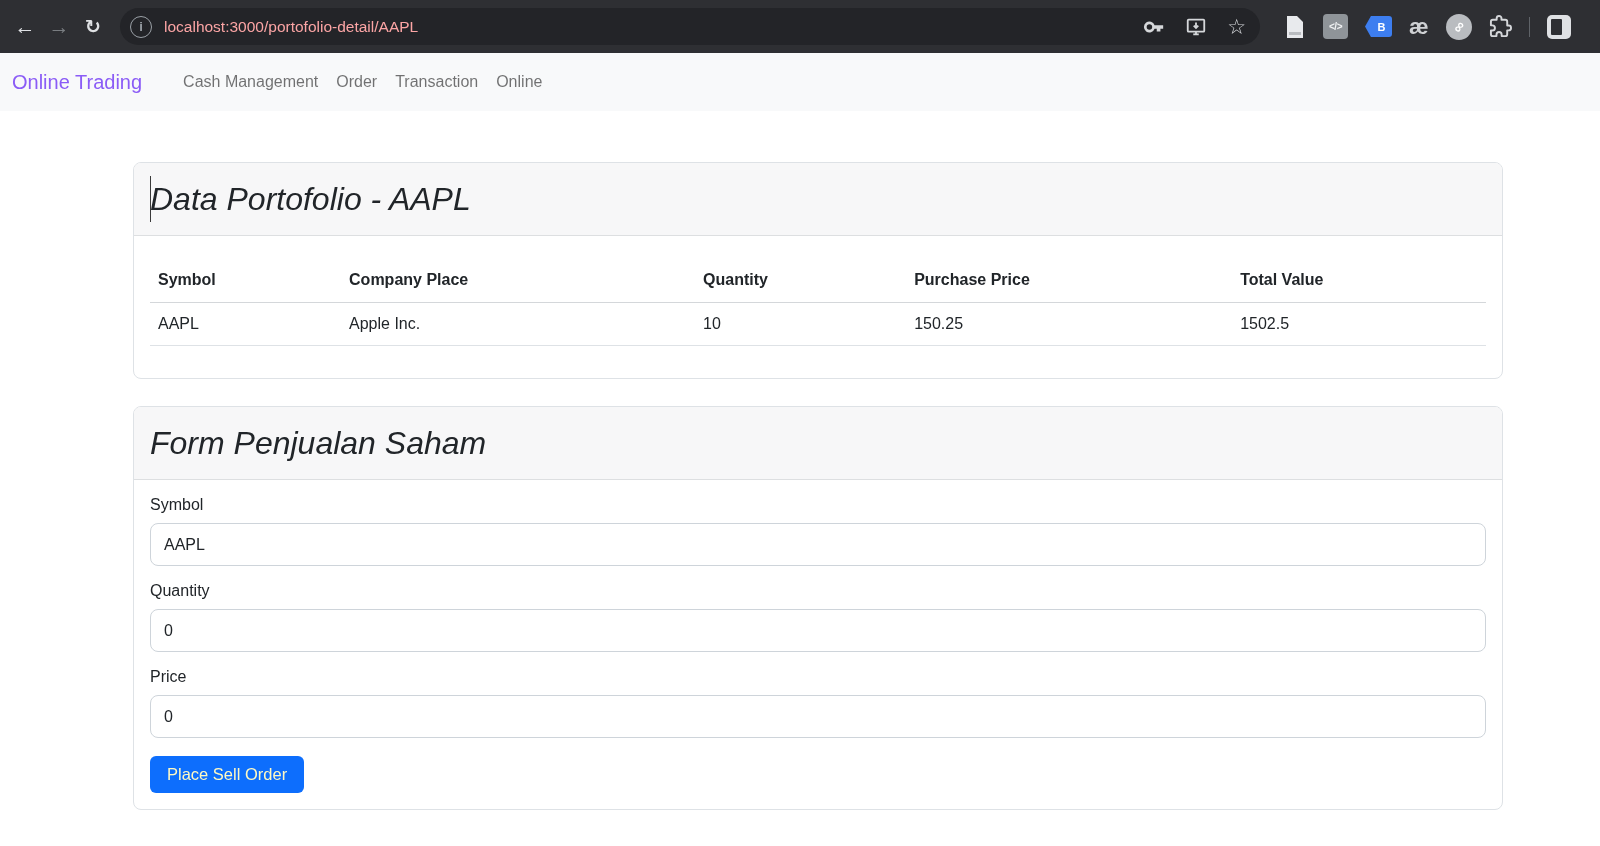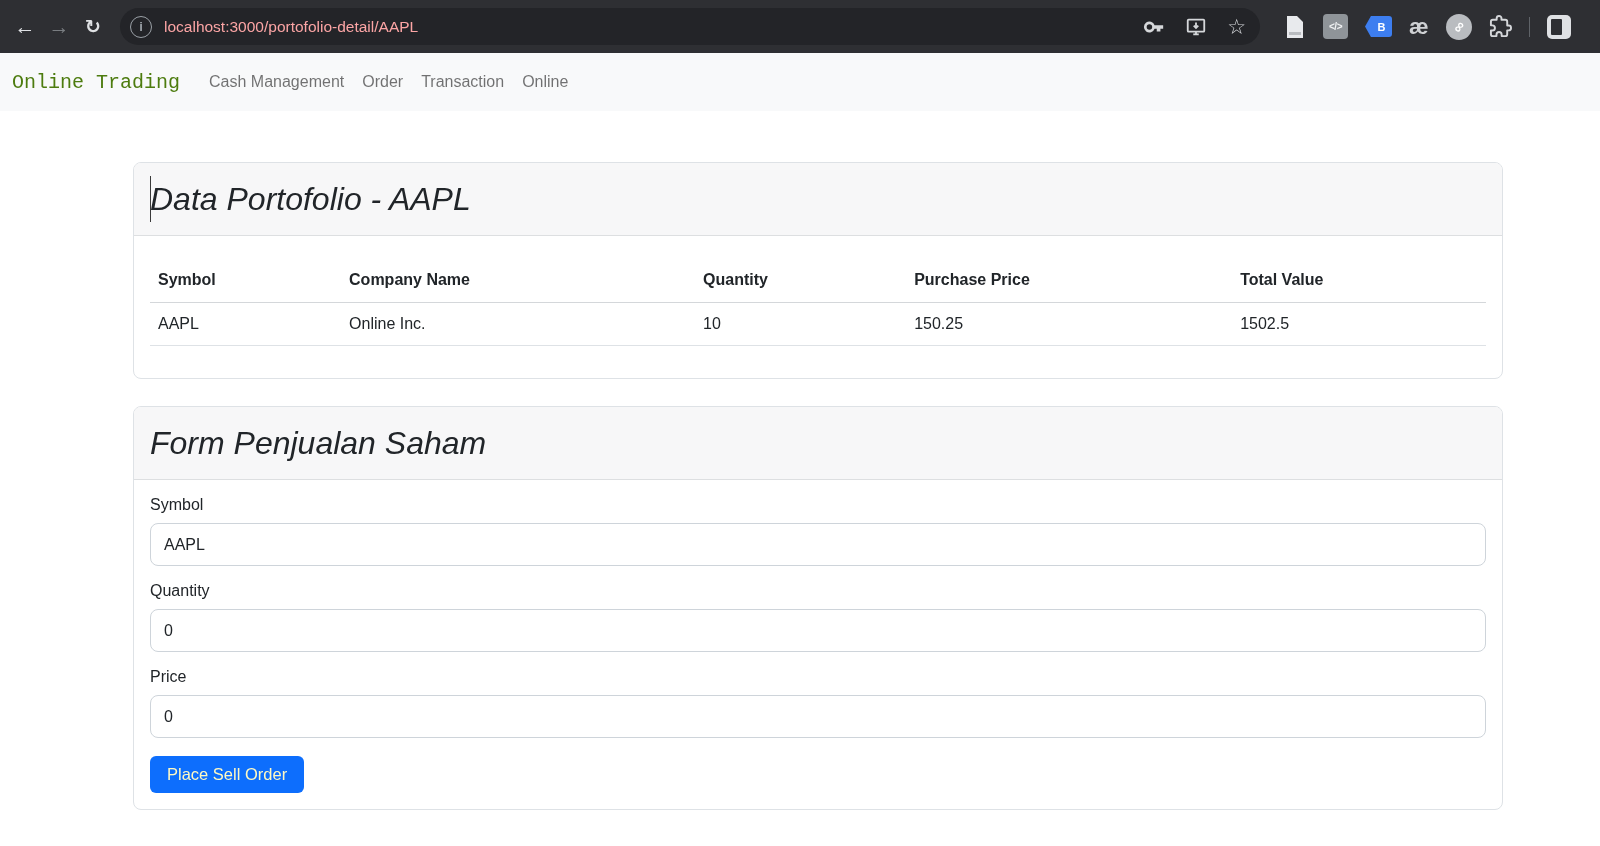--- a/index.html
+++ b/index.html
@@ -120,25 +120,24 @@
   
   .app-navbar {
     height: 58px;
     background: #f8f9fa;
     display: flex;
     align-items: center;
     padding: 0 12px;
   }
   .brand {
     font-size: 20px;
-    color: #4d7c0f;
+    color: #8b5cf6;
     text-decoration: none;
-    margin-right: 20px;
+    margin-right: 32px;
     cursor: pointer;
-    font-family: Liberation Mono, monospace;
   }
   .nav-links { display: flex; align-items: flex-start; }
   .nav-link {
     font-size: 16px;
     color: rgba(0,0,0,0.55);
     text-decoration: none;
     padding: 8px 9px;
     cursor: pointer;
     white-space: nowrap;
   }
@@ -321,30 +320,30 @@
     <div class="card">
       <div class="card-header">
         <div class="text-caret"></div>
         <h2>Data Portofolio - AAPL</h2>
       </div>
       <div class="card-body">
         <table class="portfolio-table">
           <thead>
             <tr>
               <th class="col-symbol">Symbol</th>
-              <th class="col-company">Company Name</th>
+              <th class="col-company">Company Place</th>
               <th class="col-quantity">Quantity</th>
               <th class="col-price">Purchase Price</th>
               <th class="col-total">Total Value</th>
             </tr>
           </thead>
           <tbody>
             <tr>
               <td>AAPL</td>
-              <td>Online Inc.</td>
+              <td>Apple Inc.</td>
               <td>10</td>
               <td>150.25</td>
               <td>1502.5</td>
             </tr>
           </tbody>
         </table>
       </div>
     </div>
 
     <div class="card">

